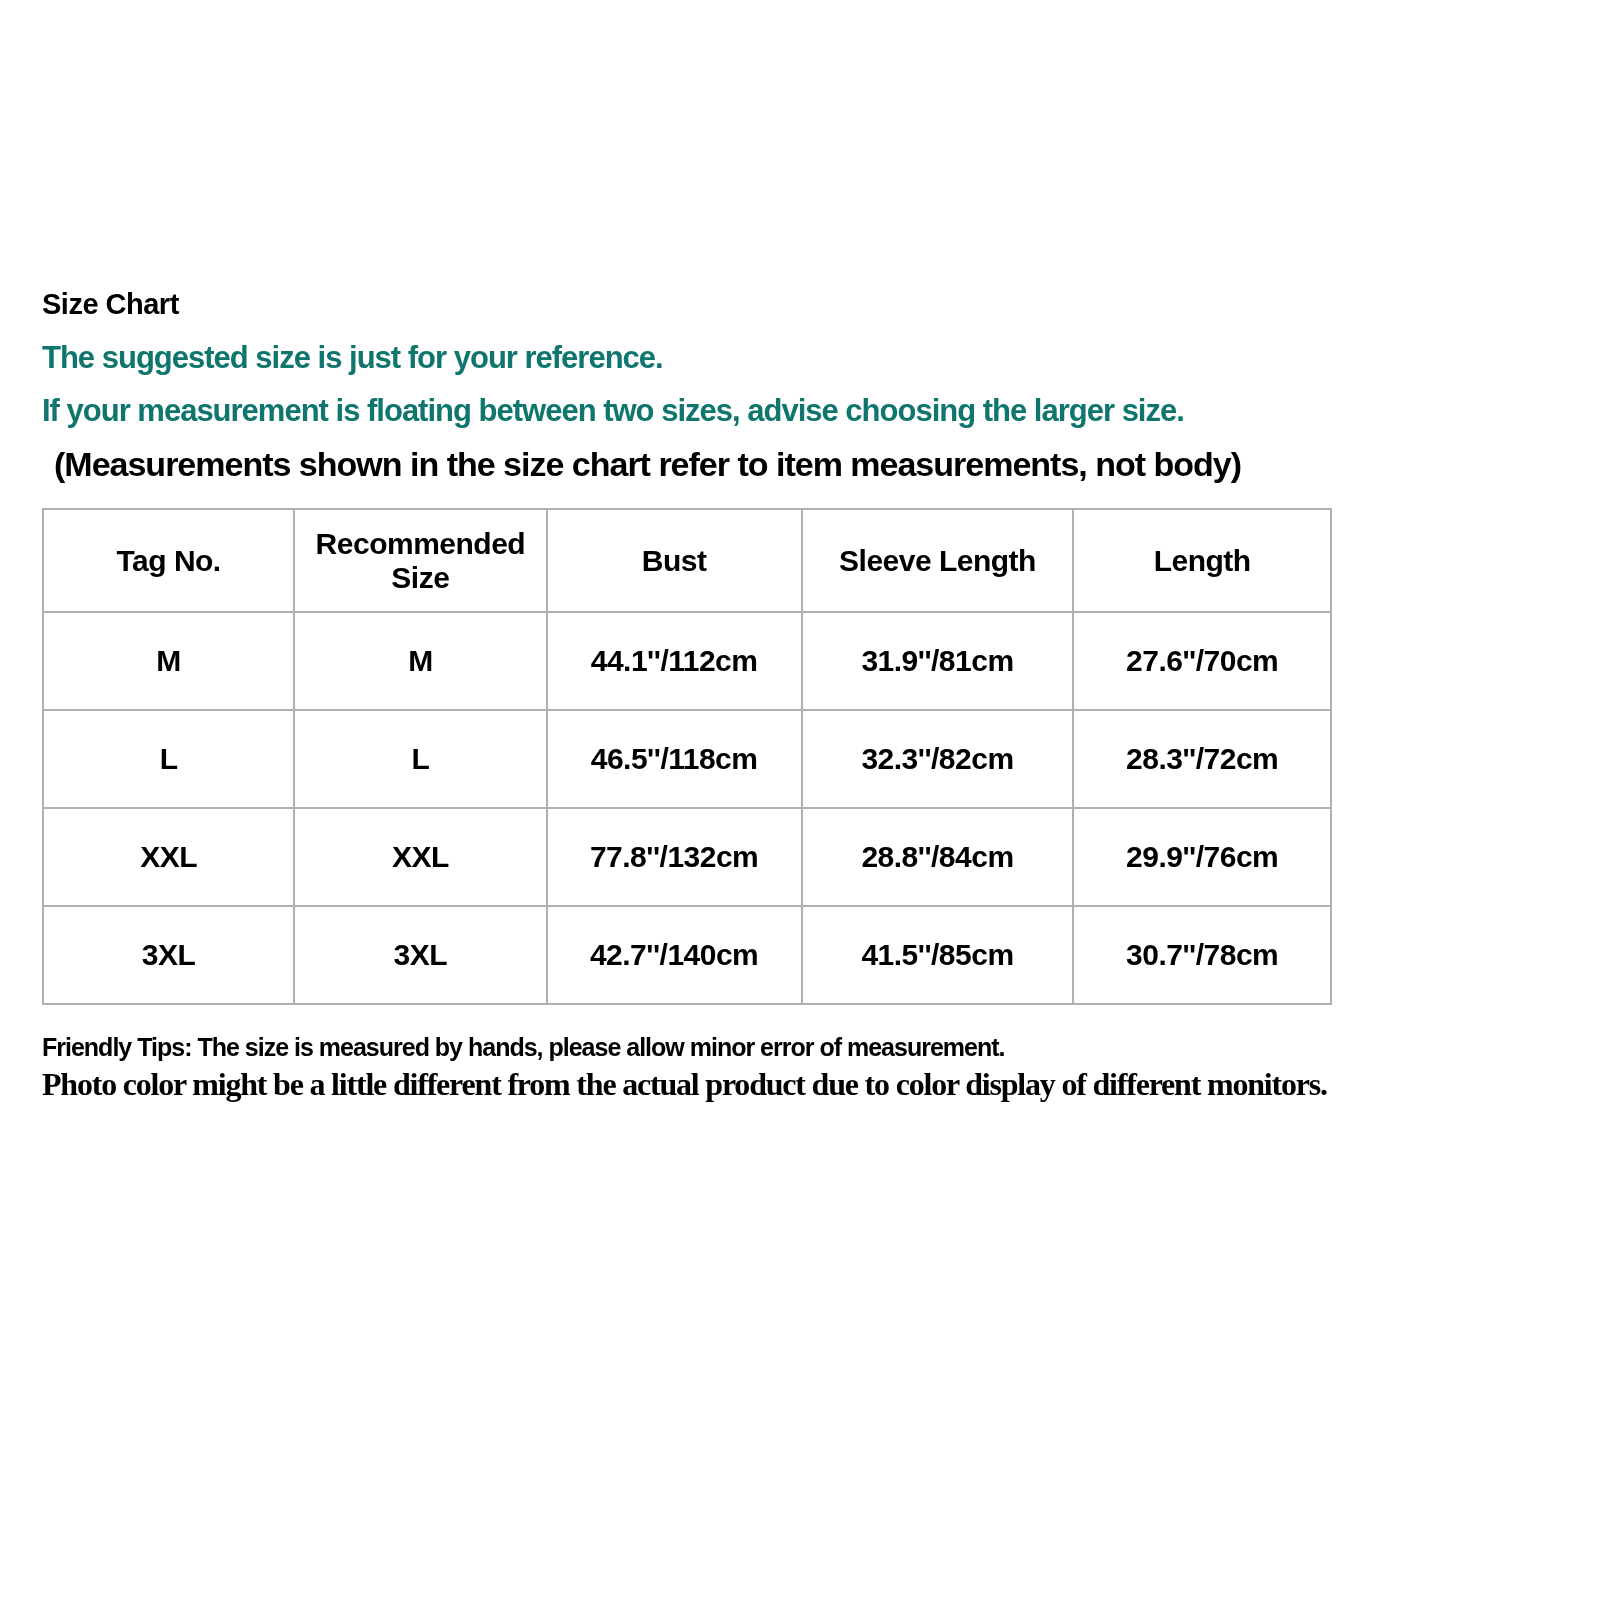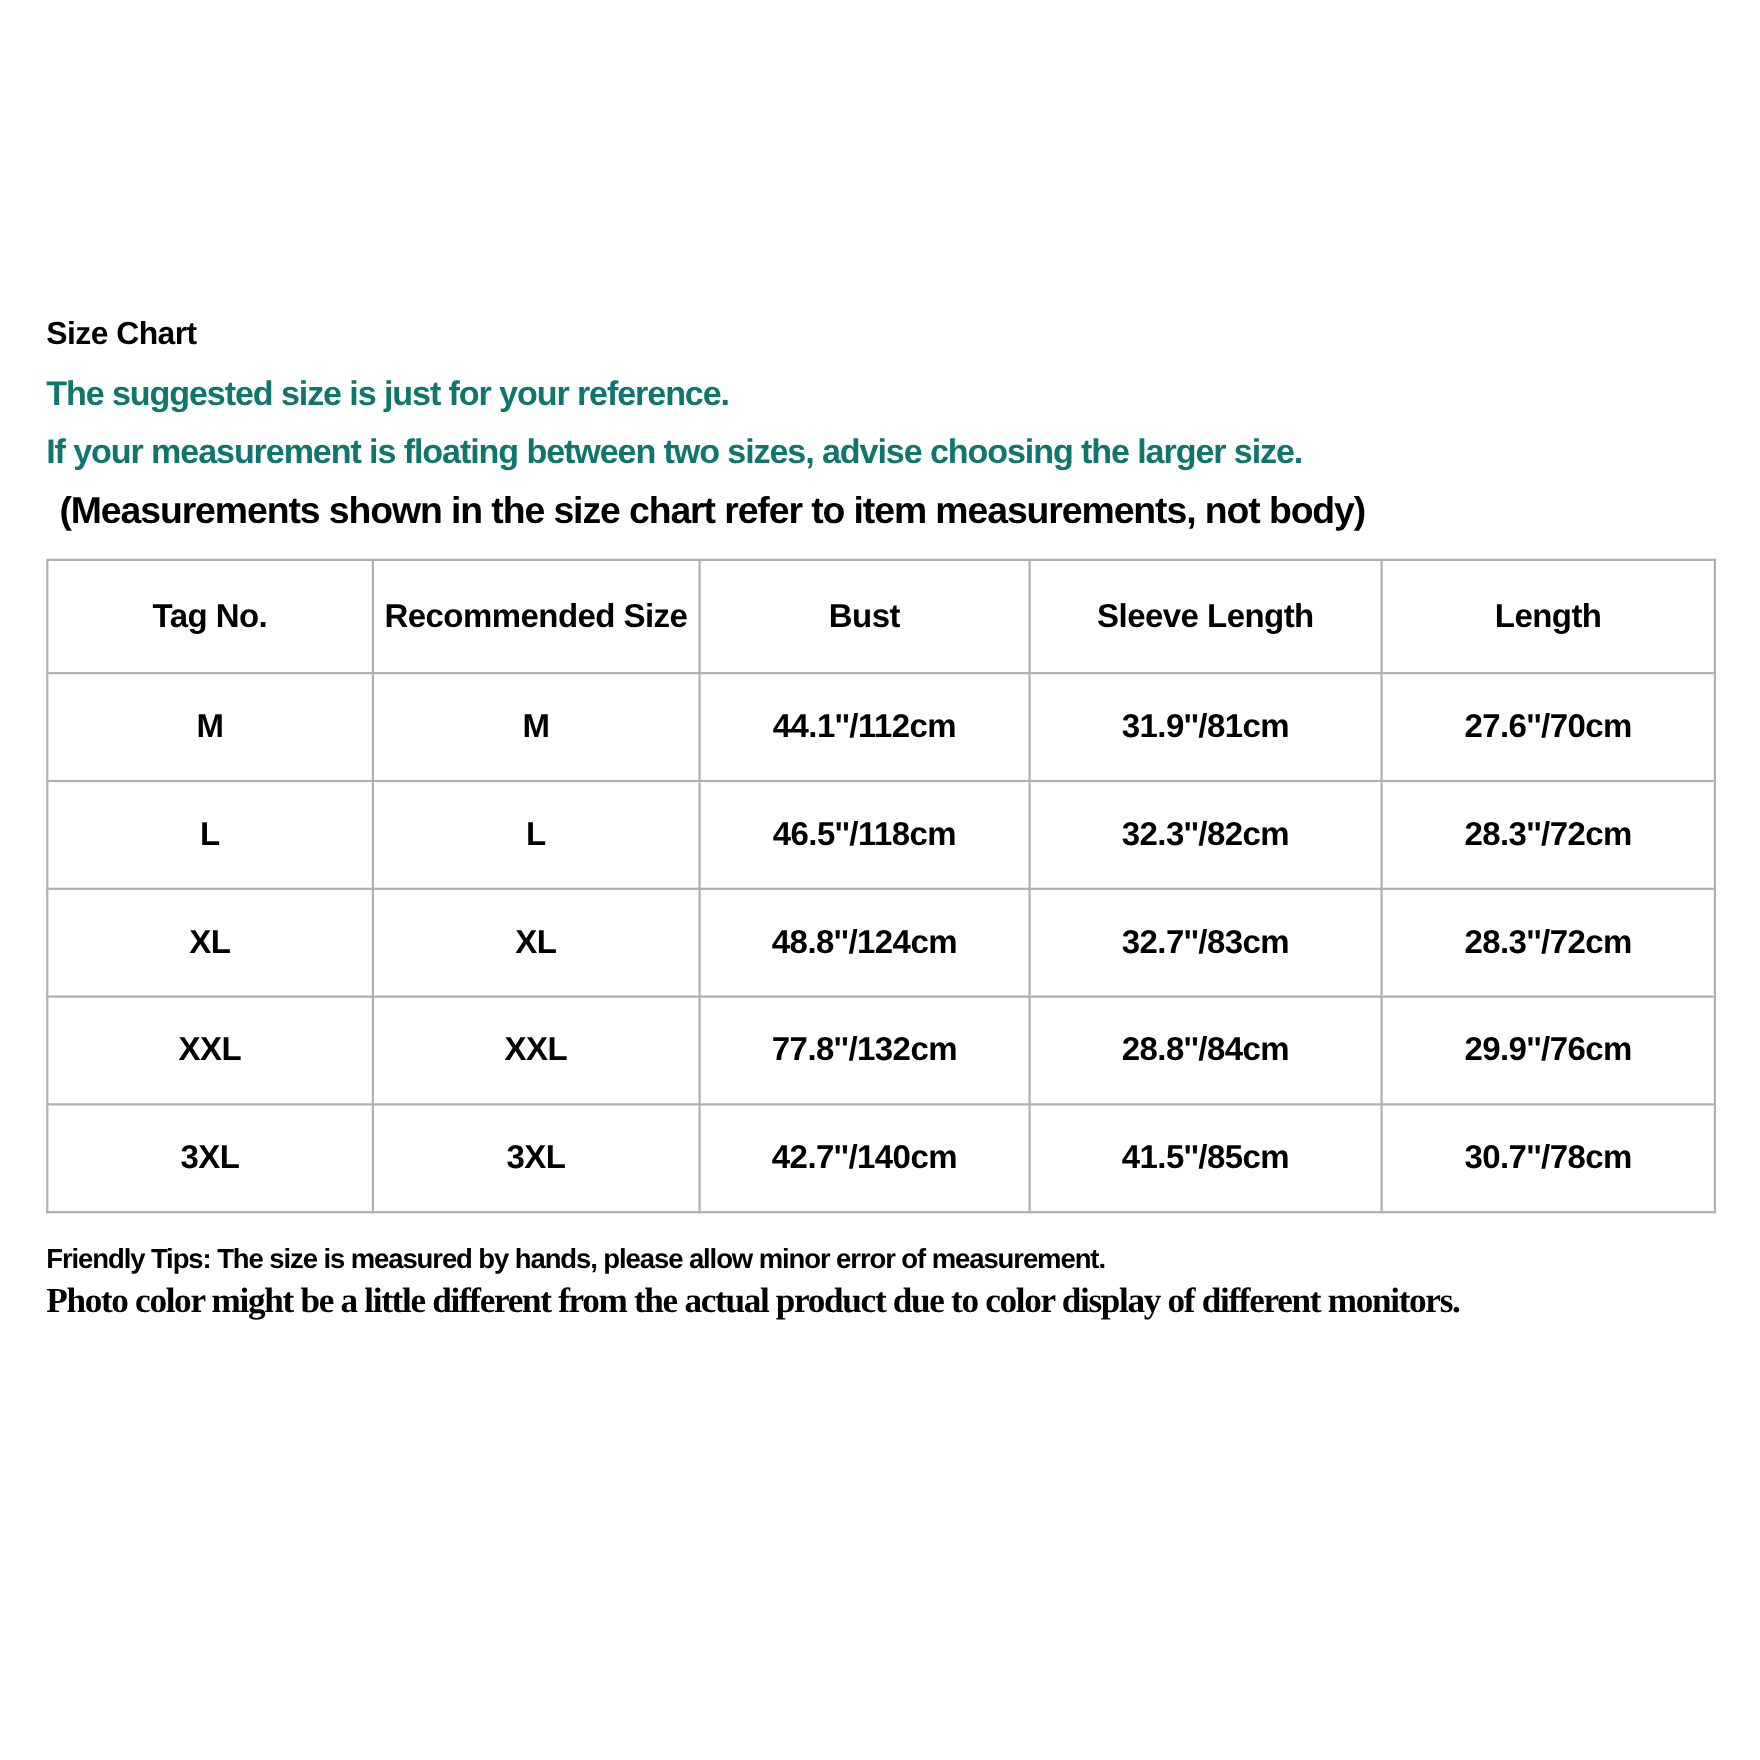--- a/index.html
+++ b/index.html
@@ -35,21 +35,21 @@
     letter-spacing: -1px;
     margin: 0 0 21px 0;
   }
   .note-line {
     font-size: 34px;
     line-height: 32px;
     letter-spacing: -1px;
     margin: 0 0 28px 12px;
   }
   table.size-table {
-    width: 1518px;
+    width: 1290px;
     border-collapse: collapse;
     table-layout: fixed;
   }
   table.size-table th,
   table.size-table td {
     border: 2px solid #b0b0b0;
     text-align: center;
     vertical-align: middle;
     font-weight: bold;
     letter-spacing: -0.5px;
@@ -122,27 +122,20 @@
           <td>27.6''/70cm</td>
         </tr>
         <tr>
           <td>L</td>
           <td>L</td>
           <td>46.5''/118cm</td>
           <td>32.3''/82cm</td>
           <td>28.3''/72cm</td>
         </tr>
         <tr>
-          <td>XL</td>
-          <td>XL</td>
-          <td>48.8''/124cm</td>
-          <td>32.7''/83cm</td>
-          <td>28.3''/72cm</td>
-        </tr>
-        <tr>
           <td>XXL</td>
           <td>XXL</td>
           <td>77.8''/132cm</td>
           <td>28.8''/84cm</td>
           <td>29.9''/76cm</td>
         </tr>
         <tr>
           <td>3XL</td>
           <td>3XL</td>
           <td>42.7''/140cm</td>

